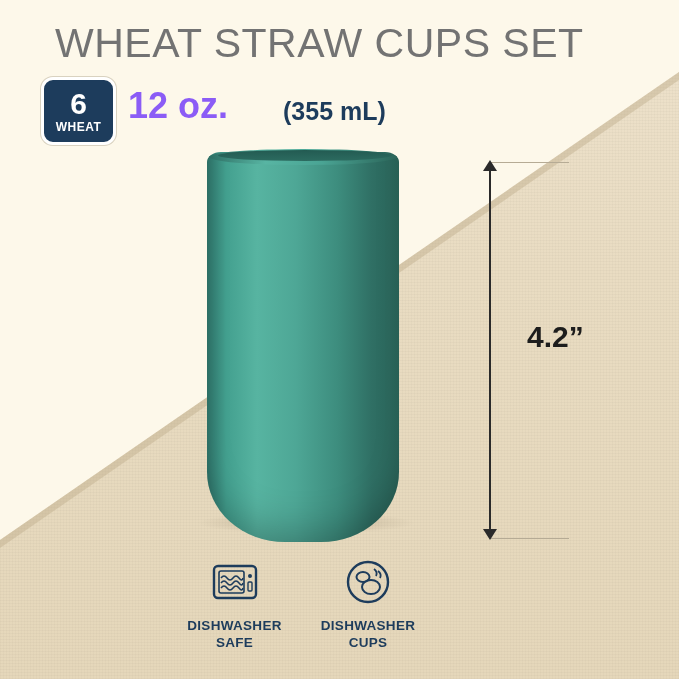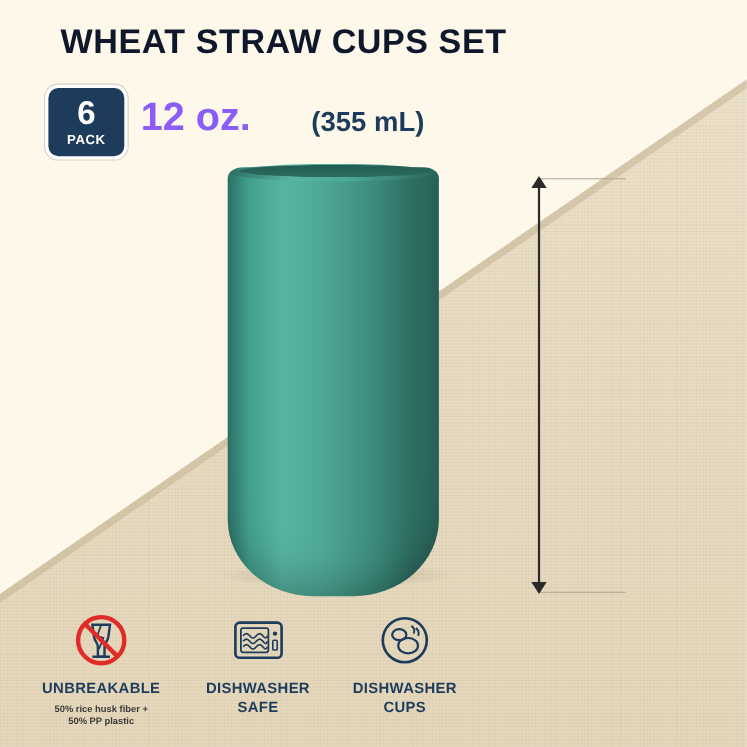--- a/index.html
+++ b/index.html
@@ -28,24 +28,24 @@
   .floor-edge{
     position:absolute;
     left:0;top:0;width:679px;height:679px;
     clip-path: polygon(679px 72px, 679px 80px, 0px 548px, 0px 540px);
     background:rgba(190,172,140,0.45);
   }
   
   .title{
     position:absolute;
     left:55px;top:20px;
-    font-size:31px;
-    font-weight:bold;
+    font-size:41px;
+    font-weight:normal;
     letter-spacing:0.5px;
-    color:#0f172a;
+    color:#737373;
     white-space:nowrap;
   }
   
   .pack-badge{
     position:absolute;
     left:41px;top:77px;
     width:69px;height:62px;
     background:#1d3c5c;
     border:3px solid #ffffff;
     border-radius:12px;
@@ -171,58 +171,43 @@
 
 <div class="canvas">
 
   <div class="floor"></div>
   <div class="floor-edge"></div>
 
   <div class="title">WHEAT STRAW CUPS SET</div>
 
   <div class="pack-badge">
     <span class="num">6</span>
-    <span class="lbl">PACK</span>
+    <span class="lbl">WHEAT</span>
   </div>
 
   <div class="oz">12 oz.</div>
   <div class="ml">(355 mL)</div>
 
   <div class="cup-shadow"></div>
   <div class="cup">
     <div class="cup-body"></div>
     <div class="cup-rim">
       <div class="cup-rim-inner"></div>
     </div>
   </div>
 
   <div class="dim-tick t1"></div>
   <div class="dim-tick t2"></div>
   <div class="dim-line"></div>
   <div class="dim-arrow top"></div>
   <div class="dim-arrow bot"></div>
+  <div class="dim-label">4.2”</div>
 
   <div class="features">
 
-    <div class="feature f-unbreakable">
-      <div class="icon-box">
-        <svg width="58" height="56" viewBox="0 0 58 56">
-          <g fill="none" stroke="#1d3c5c" stroke-width="2.2">
-            <path d="M21 14 L37 14 L35.5 25 C35 29 32 30.5 32 34 L32 43 L26 43 L26 34 C26 30.5 23 29 22.5 25 Z"></path>
-            <path d="M21 43 L37 43"></path>
-          </g>
-          <path d="M29 14 L25.5 24 L31 26 L27 36" fill="none" stroke="#1d3c5c" stroke-width="1.6"></path>
-          <circle cx="29" cy="28" r="21" fill="none" stroke="#e02b28" stroke-width="4"></circle>
-          <line x1="14.5" y1="13.5" x2="43.5" y2="42.5" stroke="#e02b28" stroke-width="4"></line>
-        </svg>
-      </div>
-      <div class="cap">UNBREAKABLE</div>
-      <div class="sub" style="white-space:pre-line;">50% rice husk fiber +
-50% PP plastic</div>
-    </div>
 
     <div class="feature f-microwave">
       <div class="icon-box">
         <svg width="56" height="52" viewBox="0 0 56 52">
           <rect x="7" y="10" width="42" height="32" rx="4" ry="4" fill="none" stroke="#1d3c5c" stroke-width="2.4"></rect>
           <rect x="12" y="15" width="25" height="22" rx="2" ry="2" fill="none" stroke="#1d3c5c" stroke-width="1.6"></rect>
           <path d="M14 22 q3 -4 6 0 t6 0 t6 0 t4 0" fill="none" stroke="#1d3c5c" stroke-width="1.5"></path>
           <path d="M14 27 q3 -4 6 0 t6 0 t6 0 t4 0" fill="none" stroke="#1d3c5c" stroke-width="1.5"></path>
           <path d="M14 32 q3 -4 6 0 t6 0 t6 0 t4 0" fill="none" stroke="#1d3c5c" stroke-width="1.5"></path>
           <circle cx="43" cy="20" r="2" fill="#1d3c5c"></circle>

